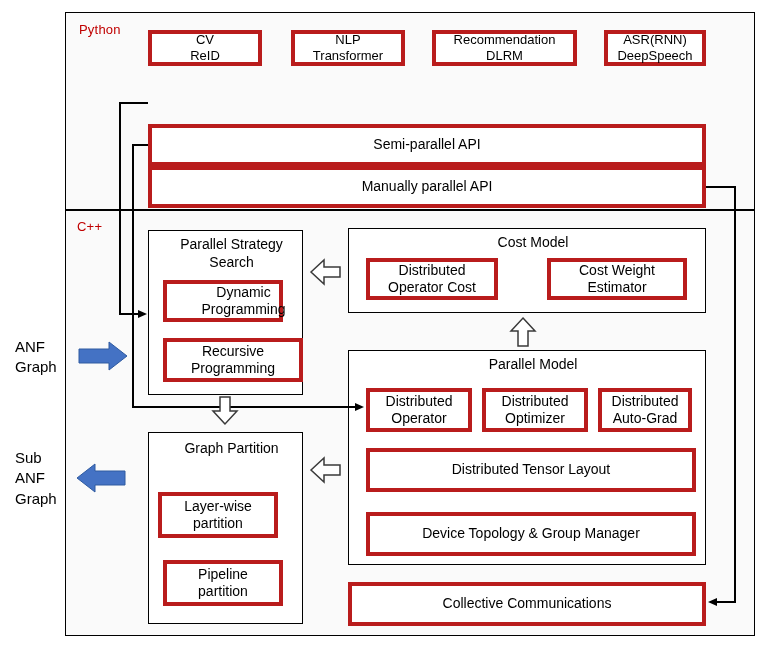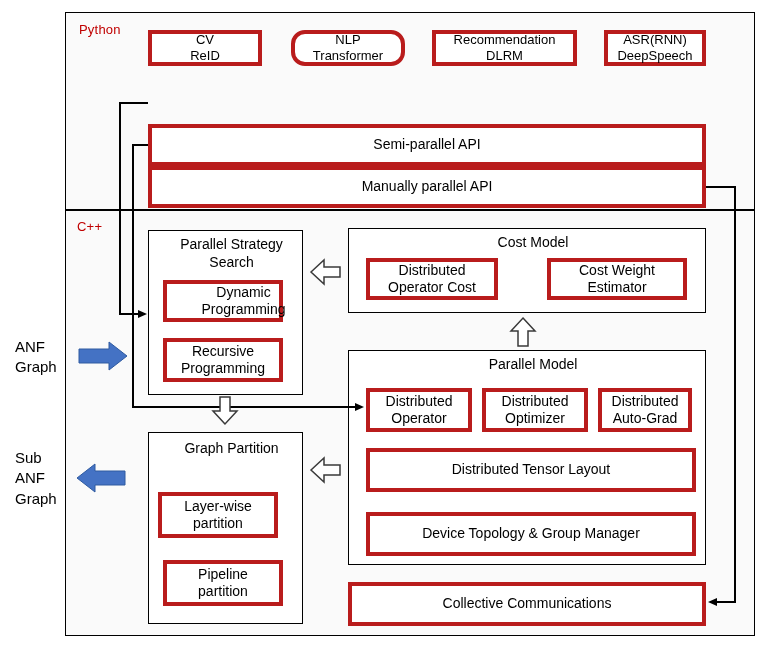--- a/index.html
+++ b/index.html
@@ -32,36 +32,36 @@
 <div class="canvas">
 
   <div class="section" style="left:65px; top:12px; width:690px; height:198px;"></div>
   <div class="section" style="left:65px; top:210px; width:690px; height:426px;"></div>
 
   <span class="section-label" style="left:79px; top:22px;">Python</span>
   <span class="section-label" style="left:77px; top:219px;">C++</span>
 
   <div class="box app" style="left:148px; top:30px; width:114px; height:36px;">CV
 ReID</div>
-  <div class="box app" style="left:291px; top:30px; width:114px; height:36px;border-radius:14px;">NLP
+  <div class="box app" style="left:291px; top:30px; width:114px; height:36px;">NLP
 Transformer</div>
   <div class="box app" style="left:432px; top:30px; width:145px; height:36px;">Recommendation
 DLRM</div>
   <div class="box app" style="left:604px; top:30px; width:102px; height:36px;">ASR(RNN)
 DeepSpeech</div>
 
   <div class="box api" style="left:148px; top:124px; width:558px; height:42px;">Semi-parallel API</div>
   <div class="box api" style="left:148px; top:166px; width:558px; height:42px;">Manually parallel API</div>
 
   <div class="container-box" style="left:148px; top:230px; width:155px; height:165px;"></div>
   <div class="box-title" style="left:148px; top:236px; width:155px;">Parallel Strategy
 Search</div>
   <div class="box" style="left:163px; top:280px; width:120px; height:42px;padding-left:41px;">Dynamic
 Programming</div>
-  <div class="box" style="left:163px; top:338px; width:120px; height:44px;">Recursive
+  <div class="box" style="left:163px; top:338px; width:140px; height:44px;">Recursive
 Programming</div>
 
   <div class="container-box" style="left:348px; top:228px; width:358px; height:85px;"></div>
   <div class="box-title" style="left:348px; top:234px; width:358px;">Cost Model</div>
   <div class="box" style="left:366px; top:258px; width:132px; height:42px;">Distributed
 Operator Cost</div>
   <div class="box" style="left:547px; top:258px; width:140px; height:42px;">Cost Weight
 Estimator</div>
 
   <div class="container-box" style="left:348px; top:350px; width:358px; height:215px;"></div>

